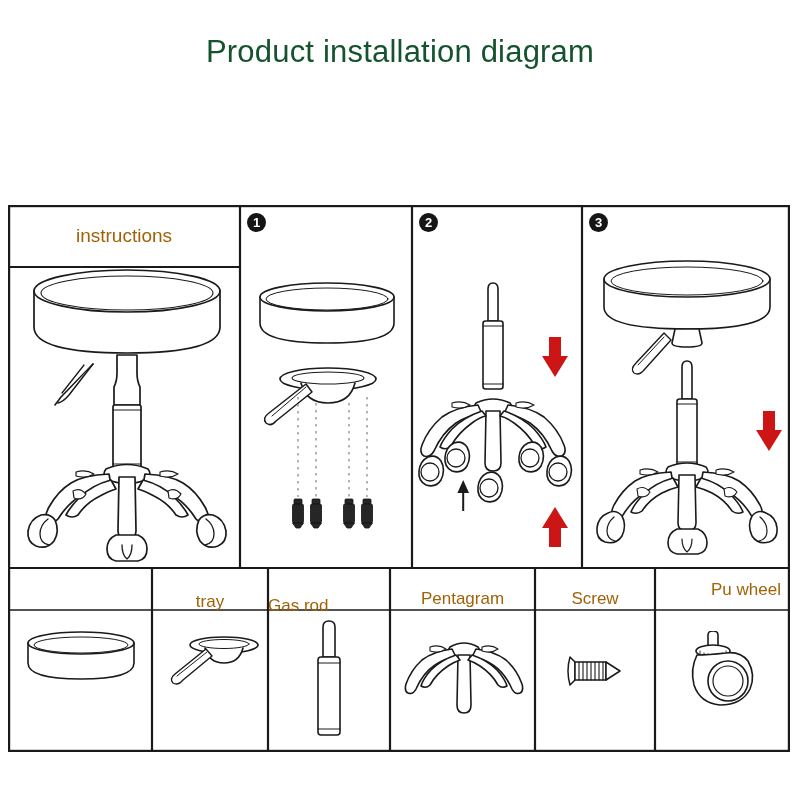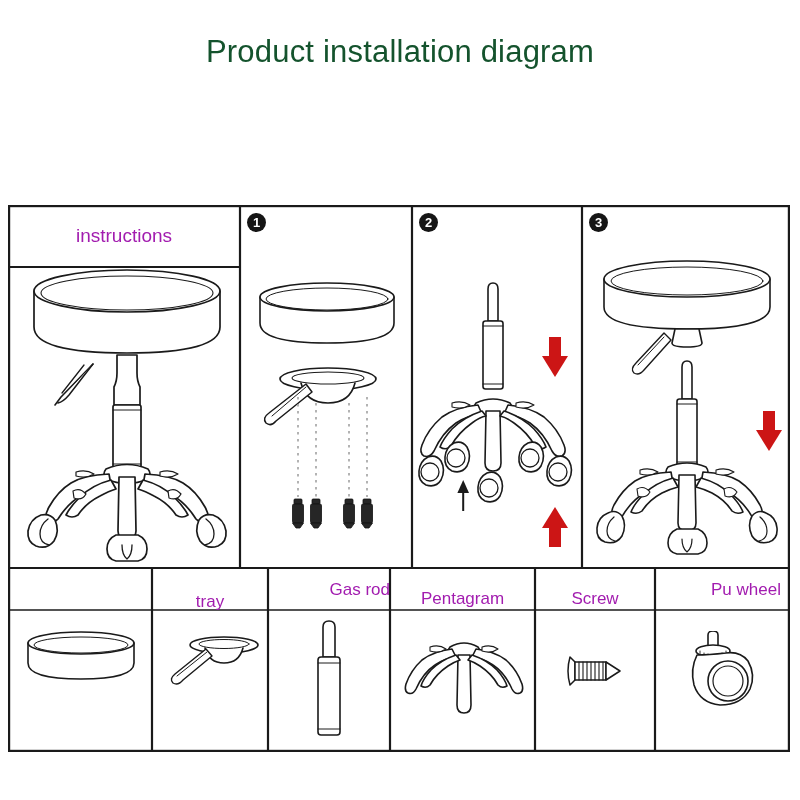--- a/index.html
+++ b/index.html
@@ -29,21 +29,21 @@
   }
   #diagram-frame {
     position: absolute;
     left: 8px;
     top: 205px;
     width: 782px;
     height: 547px;
   }
   .cell-label {
     font-size: 17px;
-    color: #a21caf;
+    color: #a16207;
     white-space: nowrap;
   }
   .step-badge {
     width: 19px;
     height: 19px;
     border-radius: 50%;
     background: #151515;
     color: #ffffff;
     font-size: 13px;
     font-weight: 700;
@@ -299,21 +299,21 @@
   <svg class="overlay-box" style="left:744px;top:206px;" width="34" height="44" viewBox="0 0 34 44">
     <g fill="#cc1515">
       <rect x="11" y="0" width="12" height="22"></rect>
       <path d="M17 40 L30 19 L4 19 Z"></path>
     </g>
   </svg>
 
   <div class="overlay-box" style="left:144px;top:378px;width:116px;height:38px;display:flex;align-items:center;justify-content:center;">
     <span class="cell-label">tray</span>
   </div>
-  <div class="overlay-box" style="left:260px;top:366px;width:122px;height:38px;display:flex;align-items:center;justify-content:flex-end;">
+  <div class="overlay-box" style="left:260px;top:382px;width:122px;height:38px;display:flex;align-items:center;justify-content:flex-start;">
     <span class="cell-label">Gas rod</span>
   </div>
   <div class="overlay-box" style="left:382px;top:366px;width:145px;height:38px;display:flex;align-items:flex-end;justify-content:center;">
     <span class="cell-label">Pentagram</span>
   </div>
   <div class="overlay-box" style="left:527px;top:366px;width:120px;height:38px;display:flex;align-items:flex-end;justify-content:center;">
     <span class="cell-label">Screw</span>
   </div>
   <div class="overlay-box" style="left:647px;top:366px;width:134px;height:38px;display:flex;align-items:center;justify-content:center;padding-left:24px;">
     <span class="cell-label">Pu wheel</span>

